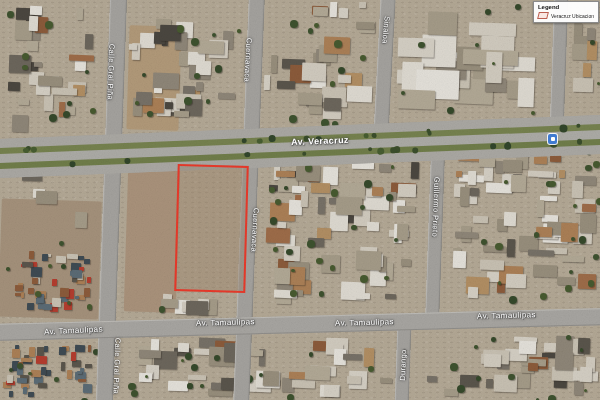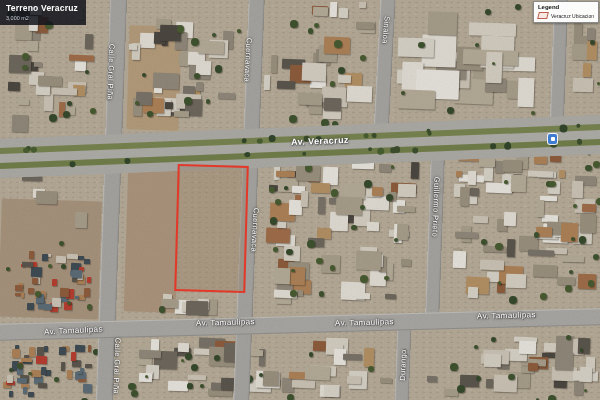--- a/index.html
+++ b/index.html
@@ -668,24 +668,20 @@
   <div class="roadlbl vlbl" style="left:111px;top:72px;transform:translate(-50%,-50%) rotate(92deg);">Calle Gral Piña</div>
   <div class="roadlbl vlbl" style="left:117px;top:366px;transform:translate(-50%,-50%) rotate(92deg);">Calle Gral Piña</div>
   <div class="roadlbl vlbl" style="left:248px;top:60px;transform:translate(-50%,-50%) rotate(93deg);">Cuernavaca</div>
   <div class="roadlbl vlbl" style="left:255px;top:230px;transform:translate(-50%,-50%) rotate(93deg);">Cuernavaca</div>
   <div class="roadlbl vlbl" style="left:386px;top:30px;transform:translate(-50%,-50%) rotate(95deg);">Sinaloa</div>
   <div class="roadlbl vlbl" style="left:436px;top:207px;transform:translate(-50%,-50%) rotate(92deg);">Guillermo Prieto</div>
   <div class="roadlbl vlbl" style="left:403px;top:365px;transform:translate(-50%,-50%) rotate(-88deg);">Durango</div>
 
   <div class="poi"></div>
 
-  <div class="titlebox">
-    <div class="t">Terreno Veracruz</div>
-    <div class="s">3,000 m2</div>
-  </div>
 
   <div class="legendbox">
     <div class="t">Legend</div>
     <div class="lrow">
       <div class="lsym"></div>
       <span>Veracruz Ubicacion</span>
     </div>
   </div>
 
 </div>

